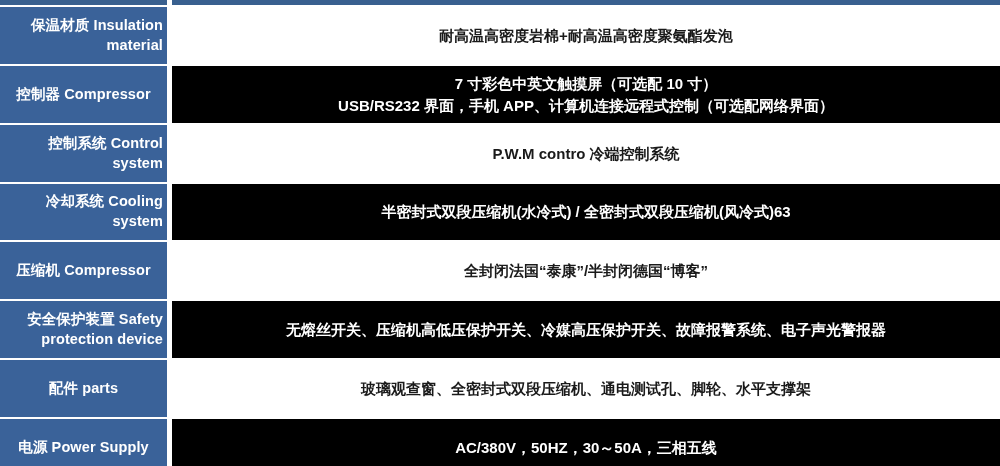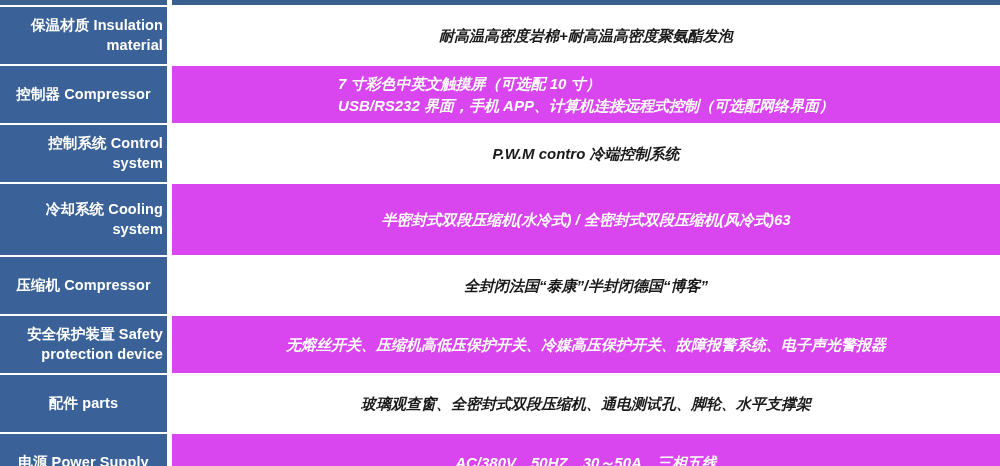--- a/index.html
+++ b/index.html
@@ -83,35 +83,34 @@
 
   .cell-value {
     position: absolute;
     left: 172px;
     top: 0;
     width: 828px;
     height: 100%;
     display: flex;
     align-items: center;
     justify-content: center;
-    text-align: left;
+    text-align: center;
     font-weight: bold;
     font-size: 15px;
     line-height: 1.45;
     box-sizing: border-box;
     padding: 2px 10px;
-    font-style: italic;
   }
 
   .cell-value.shade-white {
     background: #ffffff;
     color: #1a1a1a;
   }
   .cell-value.shade-blue {
-    background: #d946ef;
+    background: #000000;
     color: #ffffff;
   }
 
   .value-lines {
     white-space: pre-line;
   }
 </style>
 </head>
 <body>
 
@@ -135,21 +134,21 @@
           <div class="value-lines">7 寸彩色中英文触摸屏（可选配 10 寸）
 USB/RS232 界面，手机 APP、计算机连接远程式控制（可选配网络界面）</div>
         </div>
       </div>
       <div class="row" style="height: 57px;">
         <div class="cell-label">控制系统 Control system</div>
         <div class="cell-value shade-white">
           <div class="value-lines">P.W.M contro 冷端控制系统</div>
         </div>
       </div>
-      <div class="row" style="height: 71px;">
+      <div class="row" style="height: 56px;">
         <div class="cell-label">冷却系统 Cooling system</div>
         <div class="cell-value shade-blue">
           <div class="value-lines">半密封式双段压缩机(水冷式) / 全密封式双段压缩机(风冷式)63</div>
         </div>
       </div>
       <div class="row" style="height: 57px;">
         <div class="cell-label">压缩机 Compressor</div>
         <div class="cell-value shade-white">
           <div class="value-lines">全封闭法国“泰康”/半封闭德国“博客”</div>
         </div>

